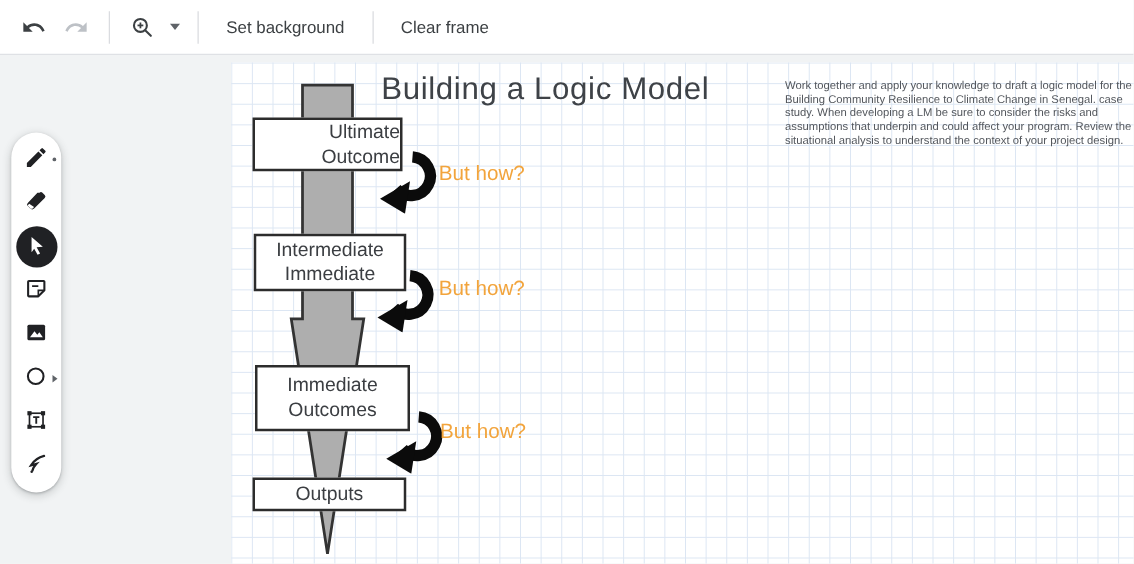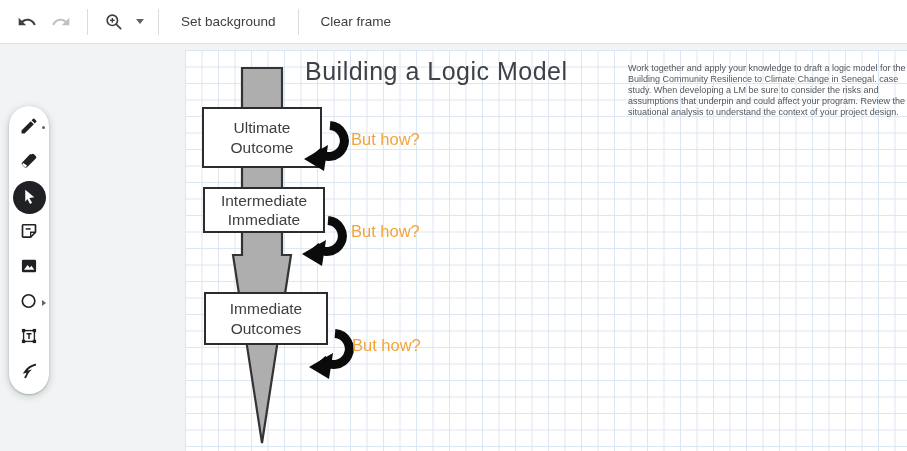--- a/index.html
+++ b/index.html
@@ -31,21 +31,21 @@
       linear-gradient(to bottom, #dce6f3 1px, transparent 1px);
     background-size:16.5px 16.5px; z-index:1; }
   .frame-title { position:absolute; left:120px; top:7px; font-size:25px;
     color:#3e4247; letter-spacing:.5px; white-space:nowrap; }
   .note-text { position:absolute; left:395px; top:13px; width:293px;
     font-size:9px; line-height:11px; color:#52565c;margin-left:48px; }
   .arrow-layer { position:absolute; left:0; top:0; z-index:2; }
   .fbox { position:absolute; background:#ffffff; border:2.5px solid #2c2c2c;
     display:flex; align-items:center; justify-content:center; text-align:center;
     font-size:15.5px; line-height:1.25; color:#3b3e42; z-index:3; }
-  .fbox.b1 { left:17px;  top:57px;  width:120px; height:61px; }
+  .fbox.b1 { left:17px;  top:44px;  width:120px; height:43px;text-align:right; }
   .fbox.b2 { left:18px;  top:137px; width:122px; height:46px; }
   .fbox.b3 { left:19px;  top:242px; width:124px; height:53px; }
   .fbox.b4 { left:17px;  top:332px; width:123px; height:27px; }
   .loop { position:absolute; width:52px; height:56px; z-index:4; }
   .loop.a1 { left:118px; top:65px; }
   .loop.a2 { left:116px; top:160px; }
   .loop.a3 { left:123px; top:273px; }
   .buthow { position:absolute; font-size:16.5px; color:#f2a43c; z-index:4;
     white-space:nowrap; }
   .buthow.t1 { left:166px; top:80px; }
@@ -112,20 +112,21 @@
 
     <div class="note-text">Work together and apply your knowledge to draft a logic model for the Building Community Resilience to Climate Change in Senegal. case study. When developing a LM be sure to consider the risks and assumptions that underpin and could affect your program. Review the situational analysis to understand the context of your project design.</div>
 
     <svg class="arrow-layer" width="722" height="401" viewBox="0 0 722 401">
       <polygon points="57,18 97,18 97,205 106,205 77,393 48,205 57,205" fill="#aeaeae" stroke="#333333" stroke-width="2.2" stroke-linejoin="miter"></polygon>
     </svg>
 
     <div class="fbox b1">Ultimate Outcome</div>
     <div class="fbox b2">Intermediate Immediate</div>
     <div class="fbox b3">Immediate Outcomes</div>
+    <div class="fbox b4">Outputs</div>
 
     <svg class="loop a1" viewBox="0 0 52 56">
       <path d="M27 10.5 A15.5 15.5 0 1 1 14 36" fill="none" stroke="#0b0b0b" stroke-width="9"></path>
       <polygon points="25,30 1,44 21,56" fill="#0b0b0b"></polygon>
     </svg>
     <svg class="loop a2" viewBox="0 0 52 56">
       <path d="M27 10.5 A15.5 15.5 0 1 1 14 36" fill="none" stroke="#0b0b0b" stroke-width="9"></path>
       <polygon points="25,30 1,44 21,56" fill="#0b0b0b"></polygon>
     </svg>
     <svg class="loop a3" viewBox="0 0 52 56">

